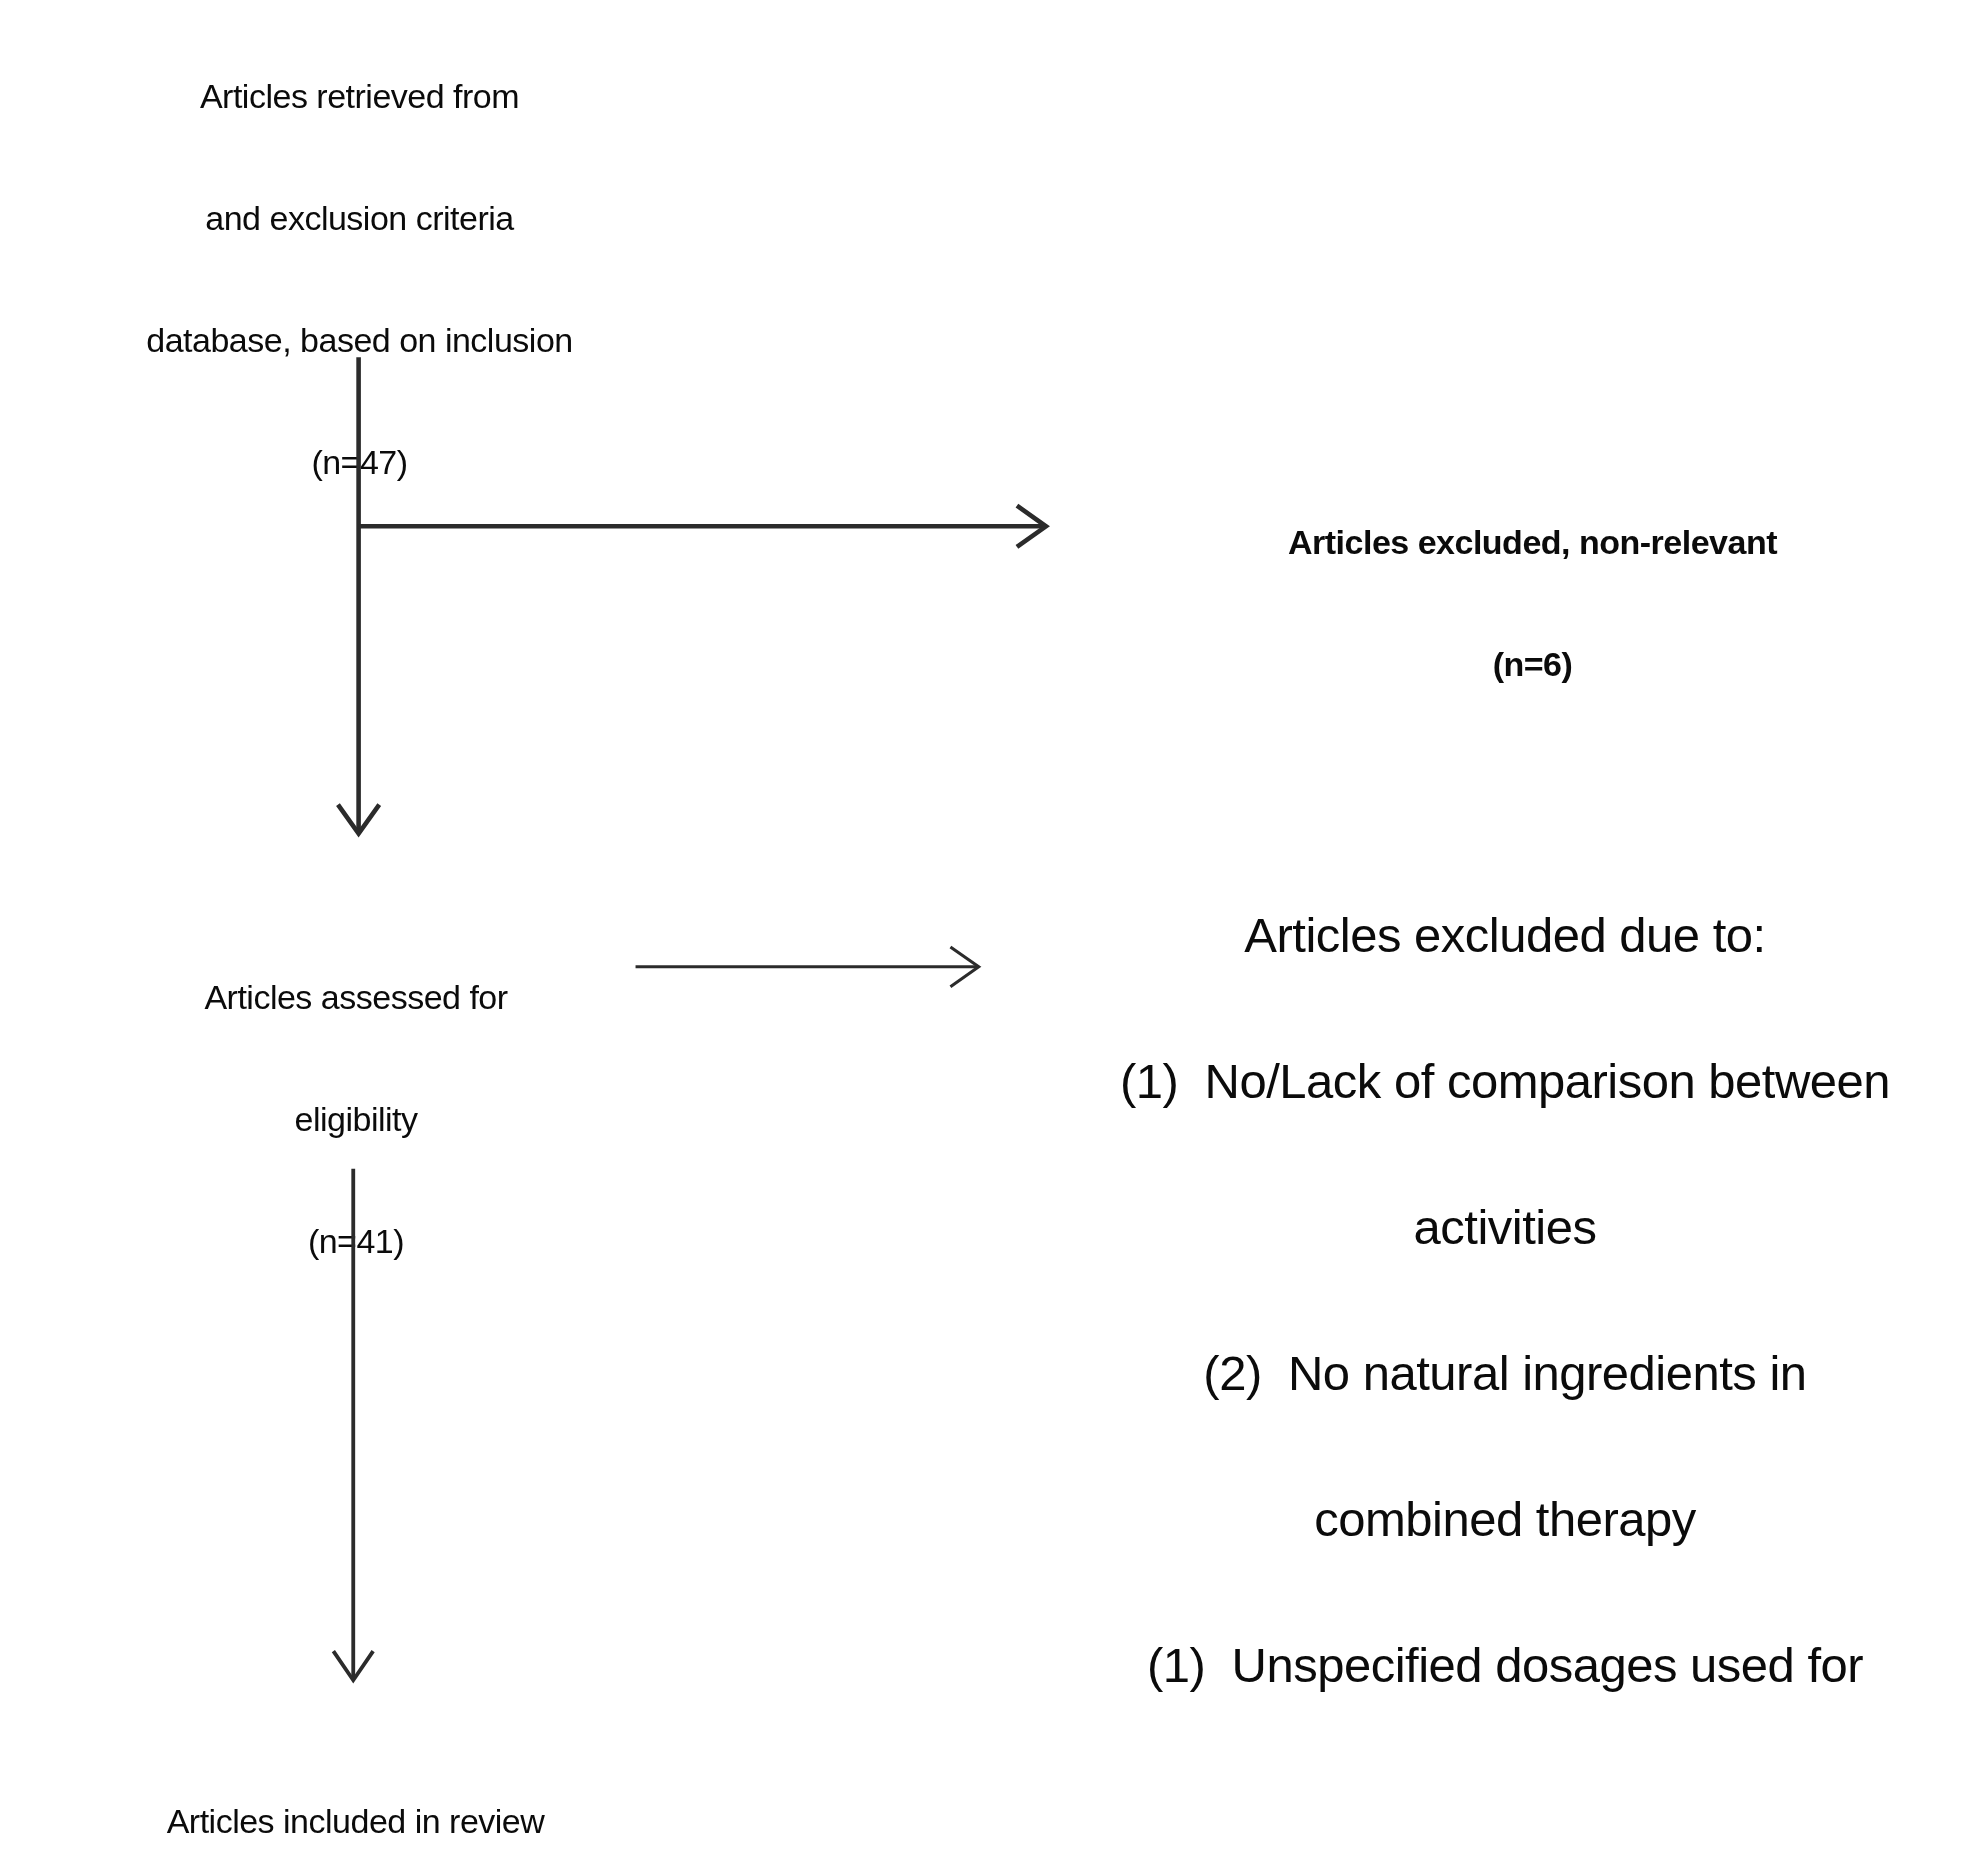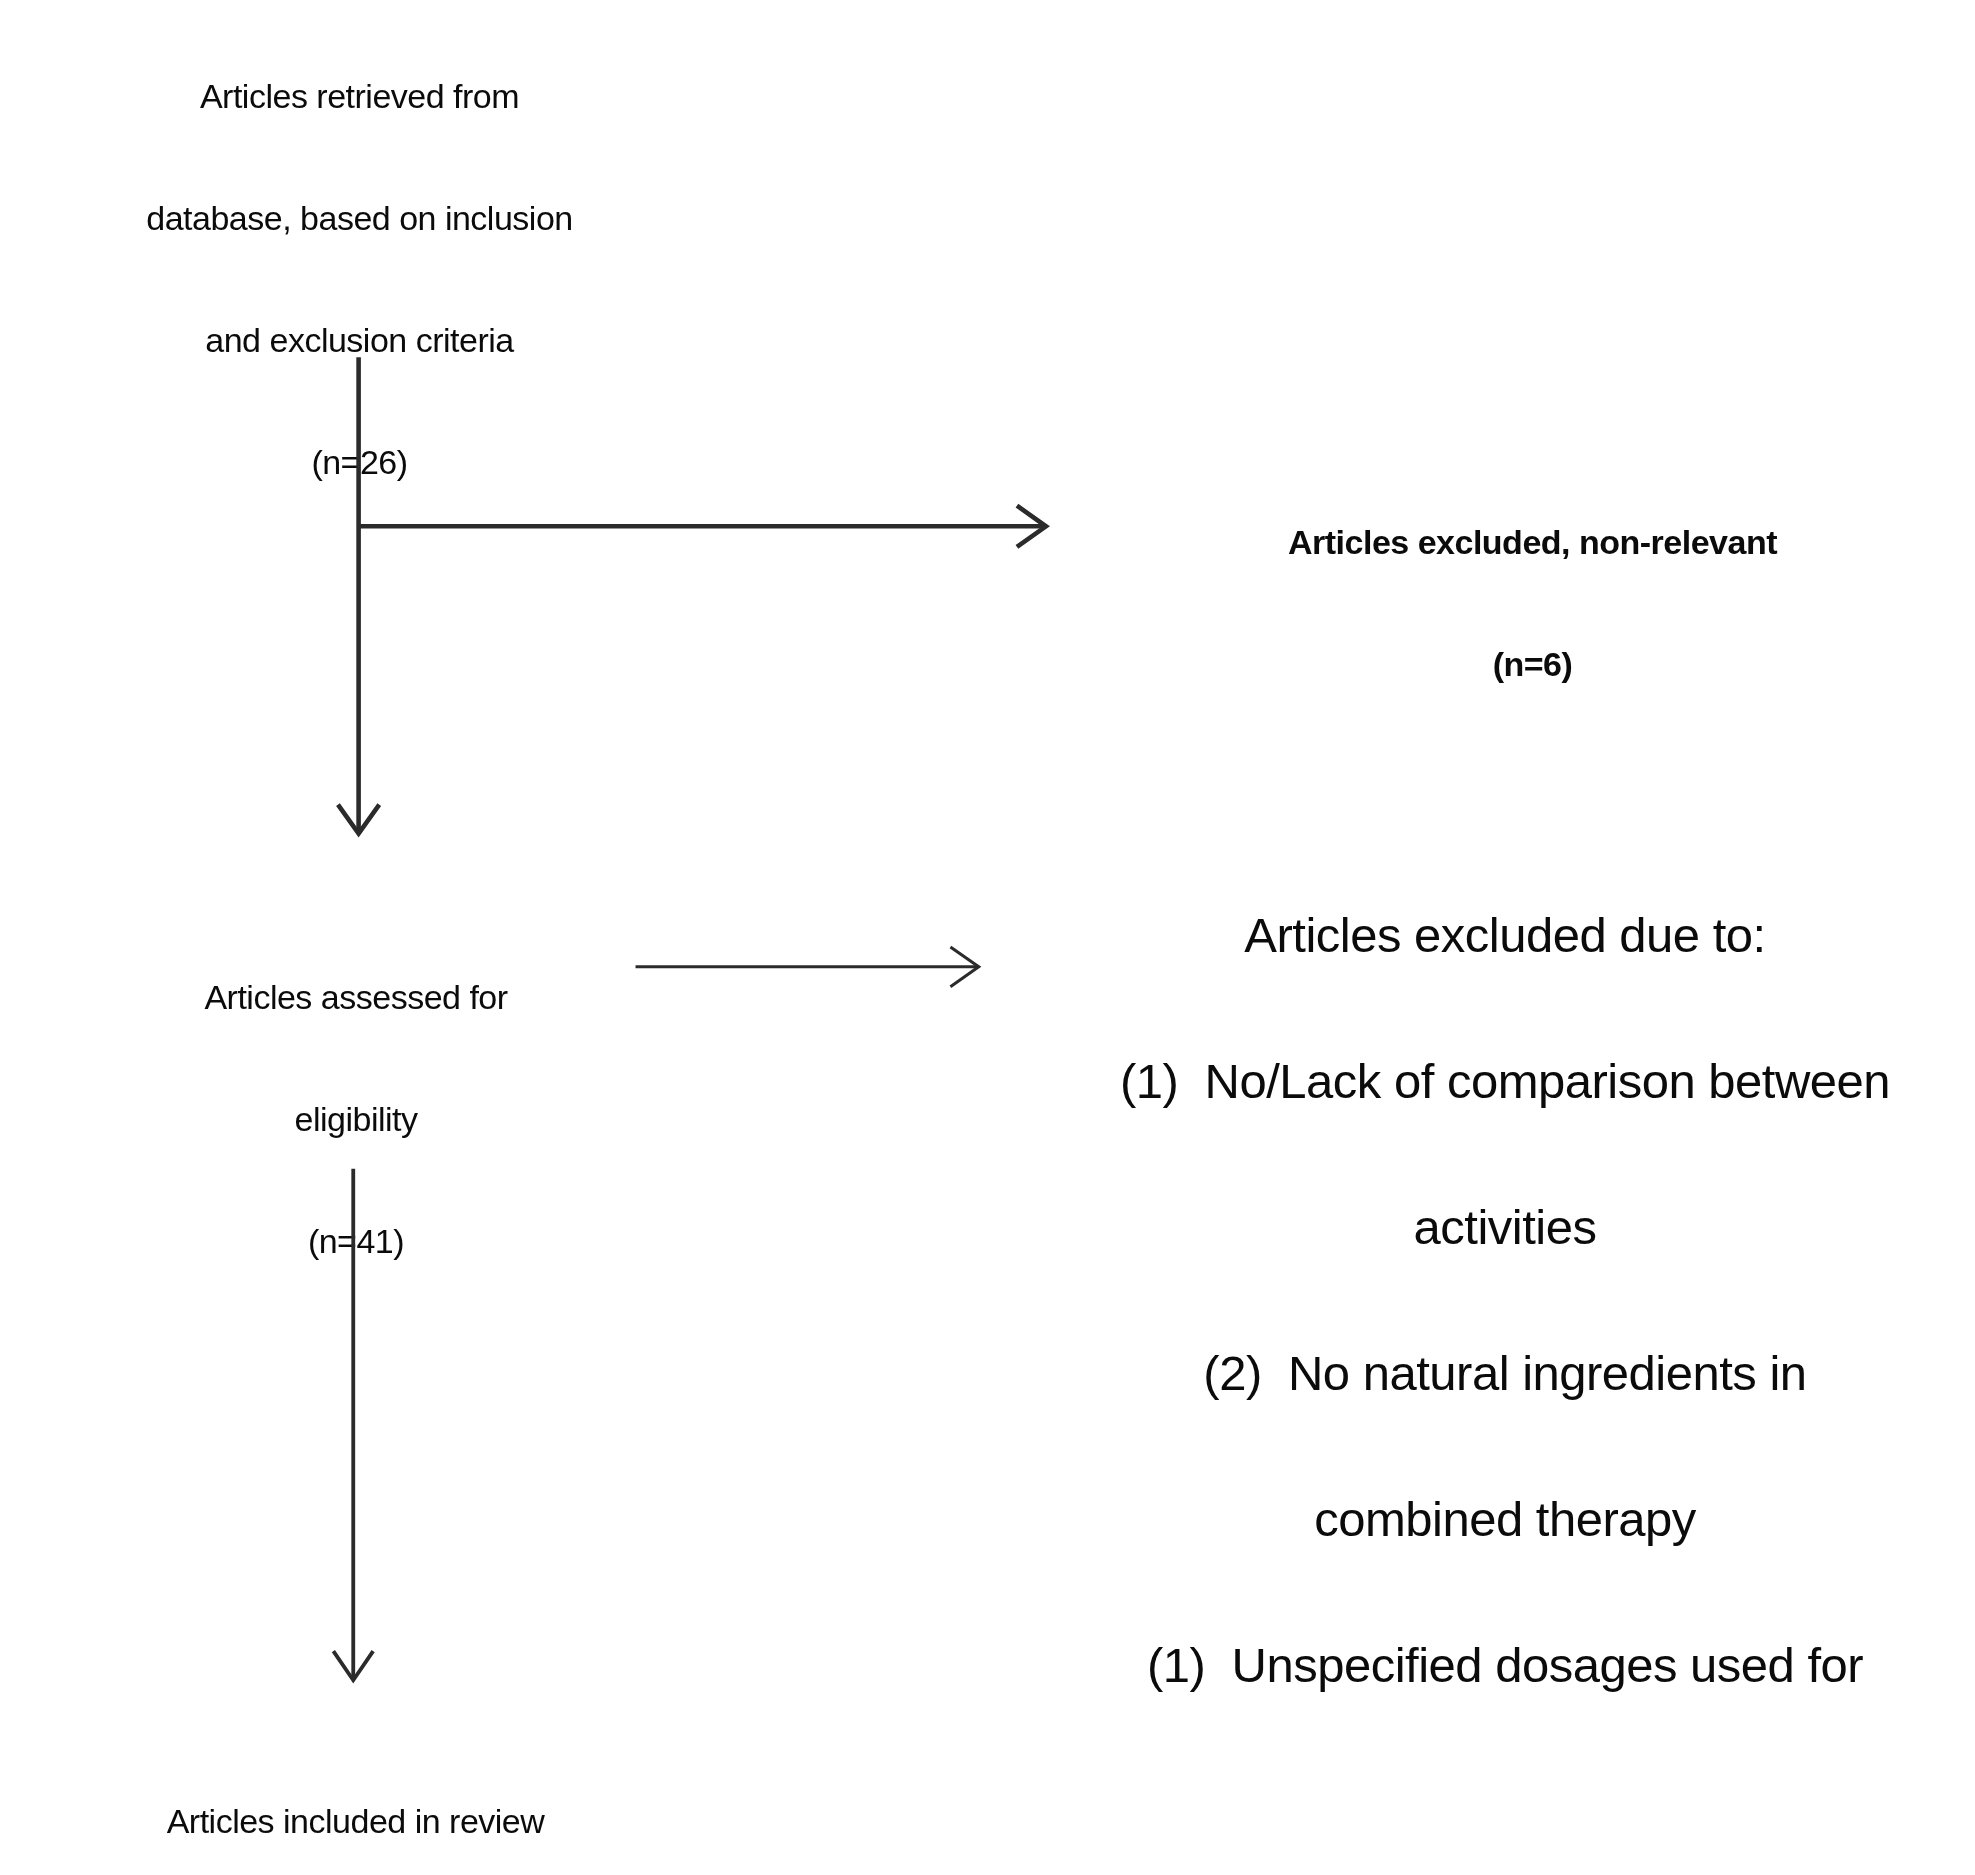--- a/index.html
+++ b/index.html
@@ -86,23 +86,23 @@
   .stroke-thin  { stroke-width: 5; }
   .stroke-hair  { stroke-width: 4; }
 </style>
 </head>
 <body>
 
 <div id="canvas">
 
   <div class="node" id="node-retrieved">
     <span class="line">Articles retrieved from</span>
+    <span class="line">and exclusion criteria</span>
     <span class="line">database, based on inclusion</span>
-    <span class="line">and exclusion criteria</span>
-    <span class="line">(n=26)</span>
+    <span class="line">(n=47)</span>
   </div>
 
   <div class="node" id="node-excluded-nonrelevant">
     <span class="line">Articles excluded, non-relevant</span>
     <span class="line">(n=6)</span>
   </div>
 
   <div class="node" id="node-assessed">
     <span class="line">Articles assessed for</span>
     <span class="line">eligibility</span>

